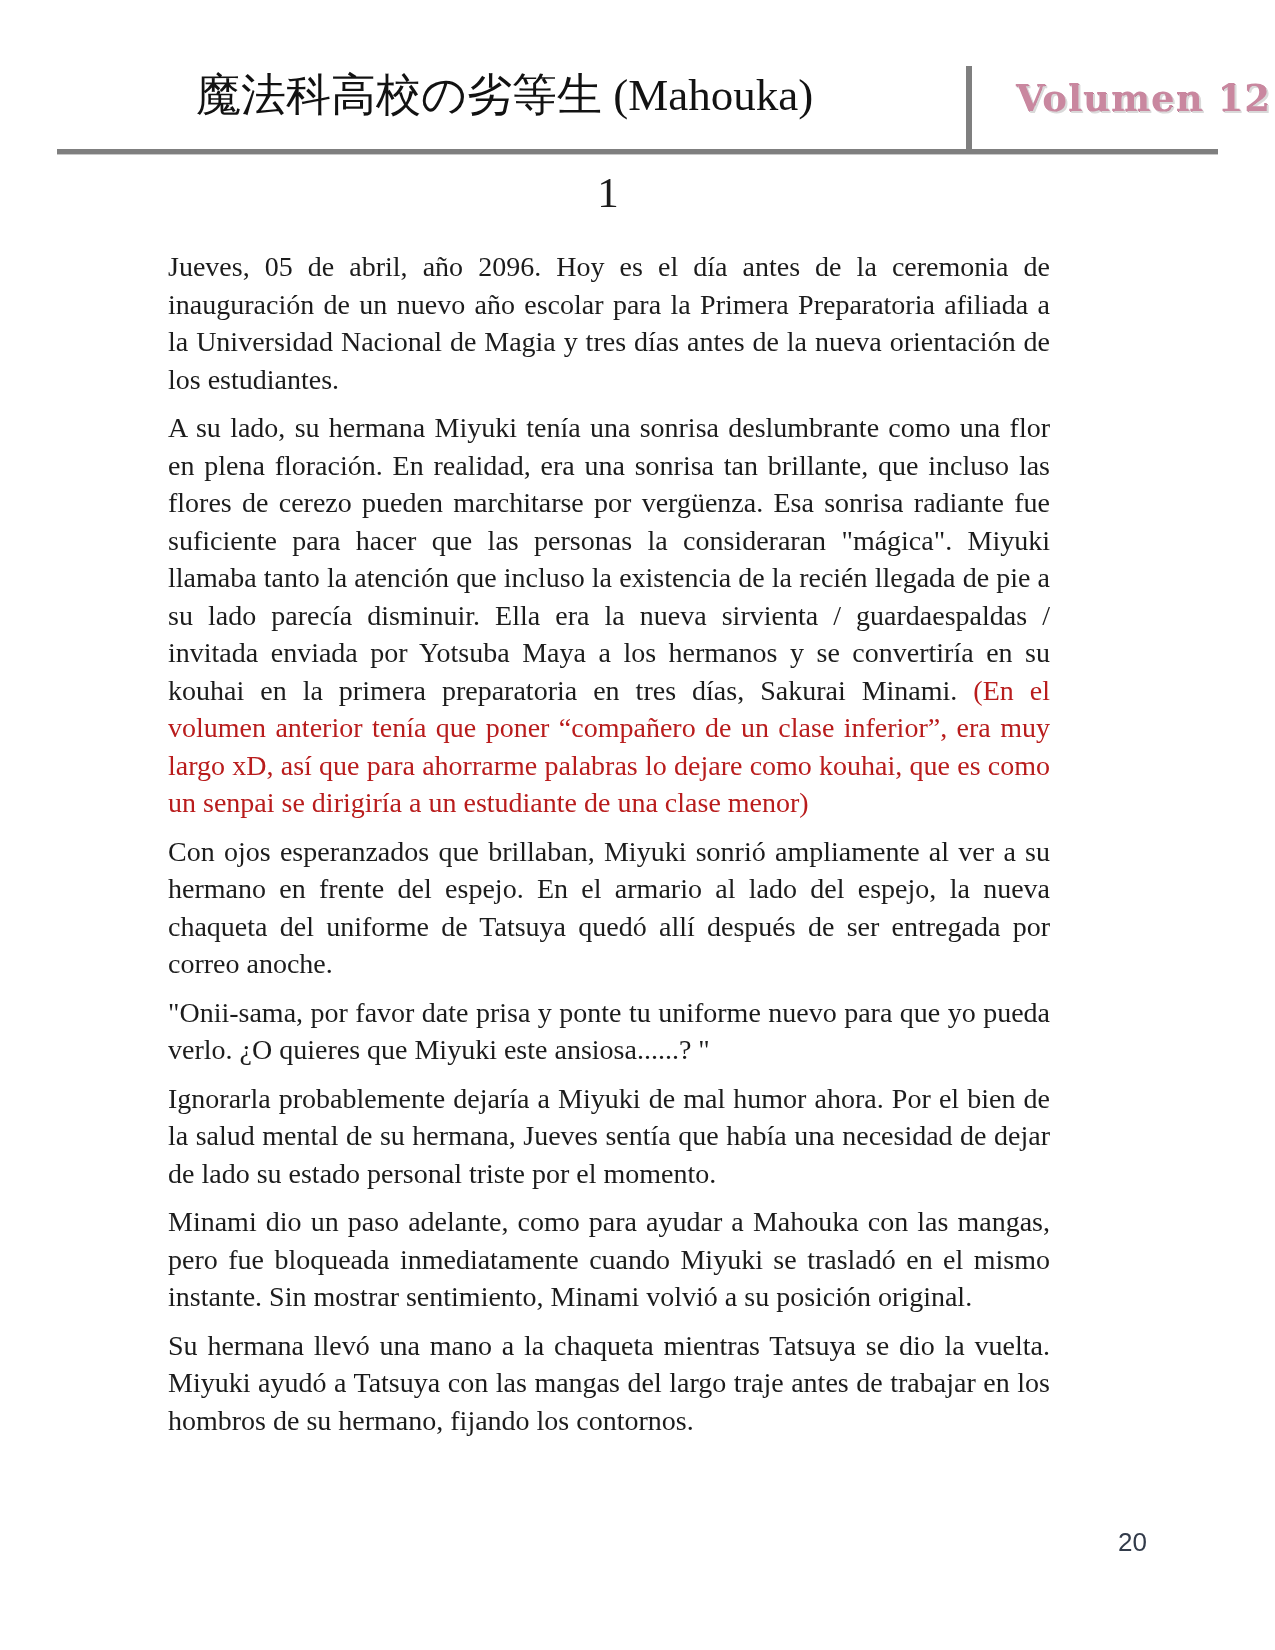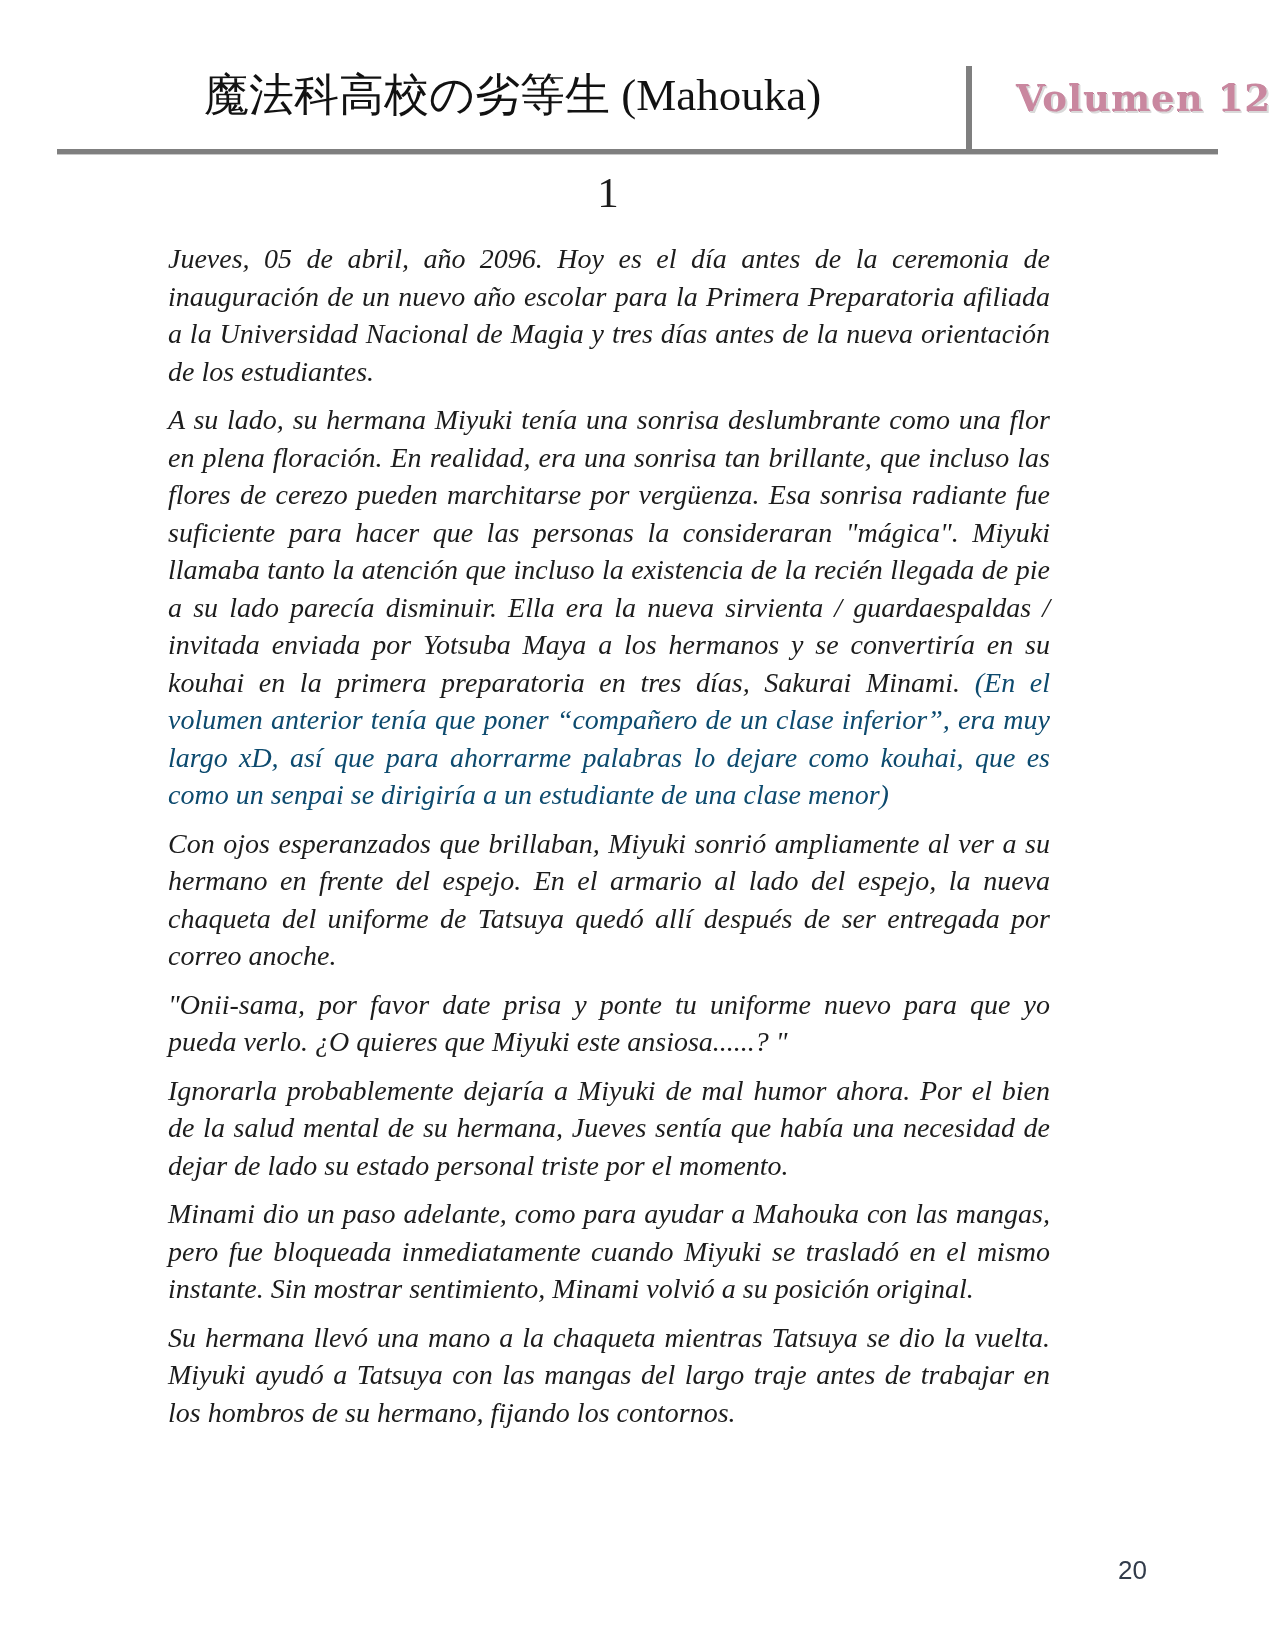--- a/index.html
+++ b/index.html
@@ -12,21 +12,21 @@
     width: 1275px;
     height: 1650px;
     background: #ffffff;
     overflow: hidden;
     font-family: "Liberation Serif", serif;
   }
 
   
   .doc-title {
     position: absolute;
-    left: 204px;
+    left: 196px;
     top: 68px;
     font-size: 45px;
     line-height: 1.2;
     color: #121212;
     white-space: nowrap;
   }
   .header-vbar {
     position: absolute;
     left: 966px;
     top: 66px;
@@ -72,32 +72,31 @@
     position: absolute;
     left: 168px;
     top: 240px;
     width: 882px;
     font-size: 28px;
     line-height: 37.5px;
     text-align: justify;
     color: #1c1c1c;
   }
   .content p {
-    margin: 0 0 11px 0;
-    font-style: italic;
+    margin: 8px 0 11px 0;
   }
   .note {
-    color: #0c4a6e;
+    color: #b91c1c;
   }
 
   
   .page-number {
     position: absolute;
     right: 128px;
-    bottom: 64px;
+    bottom: 92px;
     font-family: "Liberation Sans", sans-serif;
     font-size: 26px;
     color: #323b4a;
   }
 </style>
 </head>
 <body>
 
 <div class="page">
 

